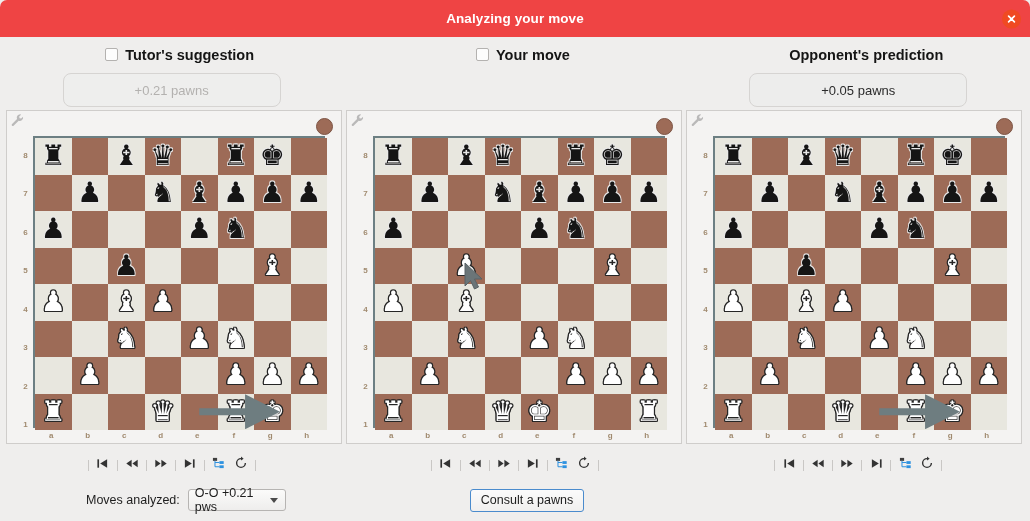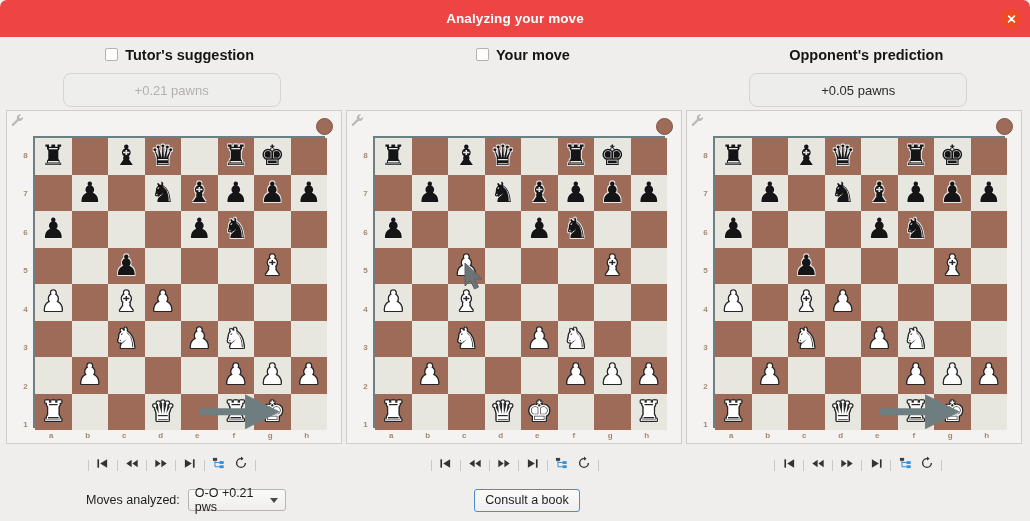--- a/index.html
+++ b/index.html
@@ -804,16 +804,16 @@
 
 <div id="bottom-row">
   <div class="bcol left-pad">
     <span id="moves-label">Moves analyzed:</span>
     <div id="moves-select">
       <span>O-O +0.21 pws</span>
       <span class="caret"></span>
     </div>
   </div>
   <div class="bcol">
-    <div id="consult-btn">Consult a book</div>
+    <div id="consult-btn">Consult a pawns</div>
   </div>
   <div class="bcol"></div>
 </div>
 
 </body></html>

